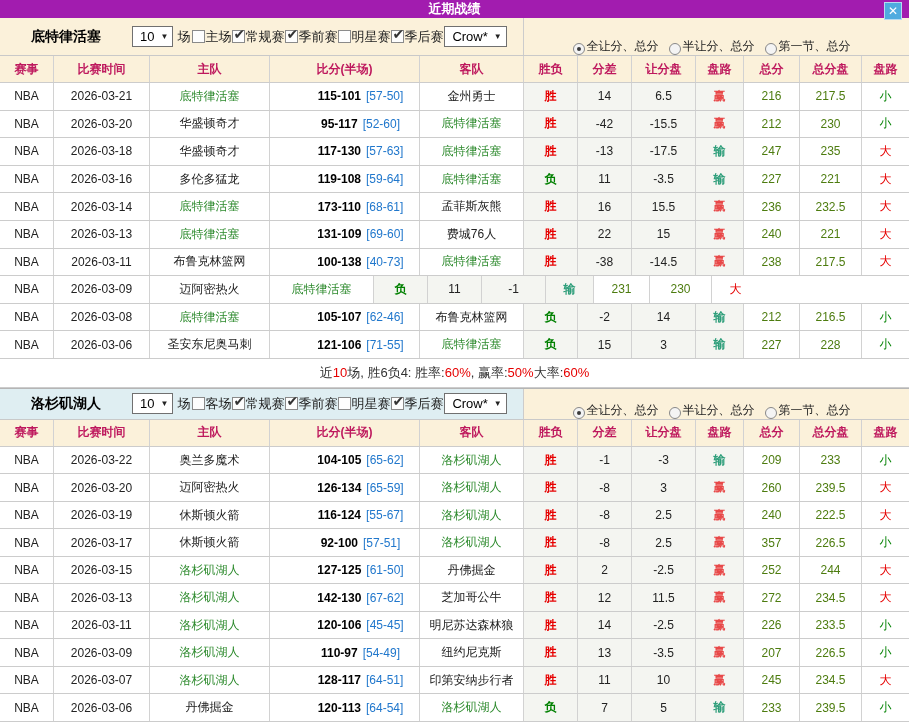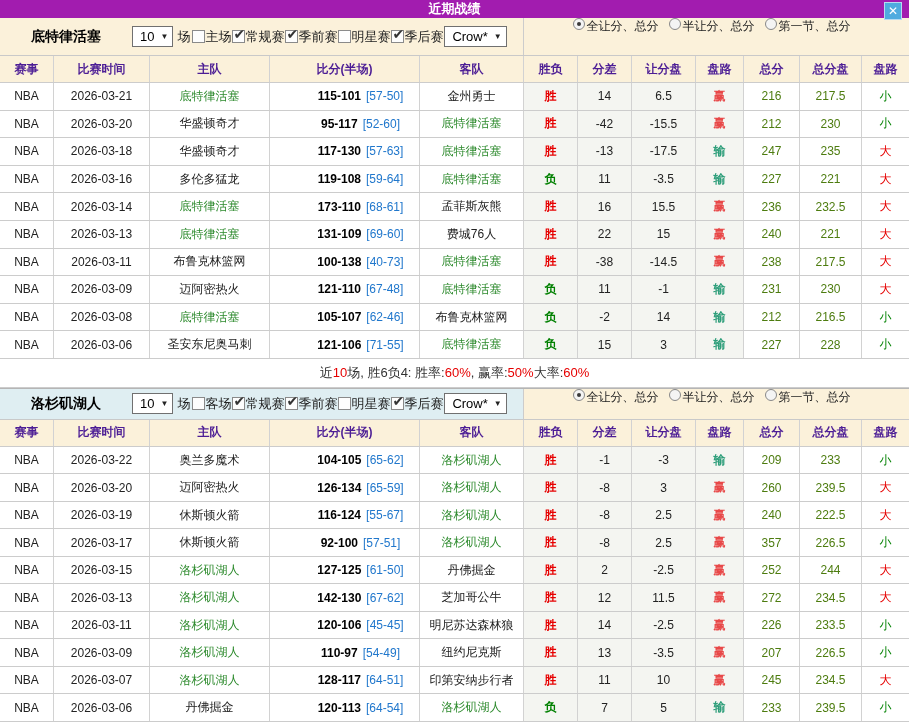--- a/index.html
+++ b/index.html
@@ -16,21 +16,21 @@
     align-items: center; justify-content: center; font-size: 12px; font-weight: bold;
     cursor: pointer; line-height: 1; }
 
   
   .filterbar { display: flex; align-items: stretch; border-bottom: 1px solid #c9c9c9; }
   .fb1 { height: 38px; background: #fbf1da; }
   .fb2 { height: 32px; border-top: 1px solid #b5b5b5; }
   .fb-left { width: 524px; display: flex; align-items: center; border-right: 1px solid #ccc; }
   .fb1 .fb-left { background: #fbf1da; }
   .fb2 .fb-left { background: #dfeef2; }
-  .fb-right { flex: 1; background: #fbf1da; display: flex; align-items: flex-start;
+  .fb-right { flex: 1; background: #fbf1da; display: flex; align-items: flex-end;
     justify-content: center; font-size: 12px; color: #222; }
   .team-name { width: 132px; text-align: center; font-weight: bold; font-size: 14px; color: #000; }
   .select { display: inline-flex; align-items: center; background: #fff;
     border: 1px solid #707070; height: 21px; padding: 0 4px 0 7px; font-size: 13px;
     color: #000; gap: 6px; cursor: pointer; }
   .sel-arrow { font-size: 8px; color: #222; }
   .fb-label { font-size: 13px; color: #222; margin: 0 2px 0 4px; }
   .cb { width: 13px; height: 13px; border: 1px solid #8a8a8a; background: #fdfdfd;
     display: inline-block; position: relative; vertical-align: -2px; cursor: pointer; }
   .cb .mark { position: absolute; top: -5px; left: 0px; font-style: normal;
@@ -39,21 +39,21 @@
   .radio { width: 12px; height: 12px; border-radius: 50%; border: 1px solid #888;
     background: #f4f4f4; display: inline-block; position: relative; margin-right: 2px;
     vertical-align: -2px; cursor: pointer; }
   .radio.selected::after { content: ""; position: absolute; left: 3px; top: 3px;
     width: 4px; height: 4px; border-radius: 50%; background: #3a3a3a; }
   .radio-label { margin-right: 10px; }
 
   
   .trow { display: flex; border-bottom: 1px solid #ccc; }
   .thead { height: 27px; background: #fbf1da; font-weight: bold; }
-  .thead .cell { font-size: 12px; color: #4c1d95; }
+  .thead .cell { font-size: 12px; color: #be185d; }
   .s1 .tbody .trow { height: 27.6px; }
   .s2 .tbody .trow { height: 27.5px; }
   .cell { display: flex; align-items: center; justify-content: center;
     border-right: 1px solid #d2d2d2; font-size: 12px; color: #222; height: 100%;
     white-space: nowrap; }
   .c0{width:54px}.c1{width:96px}.c2{width:120px}.c3{width:150px}.c4{width:104px}
   .c5{width:54px}.c6{width:54px}.c7{width:64px}.c8{width:48px}.c9{width:56px}
   .c10{width:62px}.c11{width:47px;border-right:none}
   .tbody .gray { background: #f4f5f1; }
   .tg { color: #2e8b2e; }
@@ -398,24 +398,20 @@
         <div class="trow">
           <div class="cell c0">
             <span>NBA</span>
           </div>
           <div class="cell c1">
             <span>2026-03-09</span>
           </div>
           <div class="cell c2">
             <span>迈阿密热火</span>
           </div>
-          <div class="cell c3">
-            <span class="sc">121-110</span>
-            <span class="half">[67-48]</span>
-          </div>
           <div class="cell c4">
             <span class="tg">底特律活塞</span>
           </div>
           <div class="cell c5 gray">
             <span class="rl">负</span>
           </div>
           <div class="cell c6 gray">
             <span>11</span>
           </div>
           <div class="cell c7 gray">

